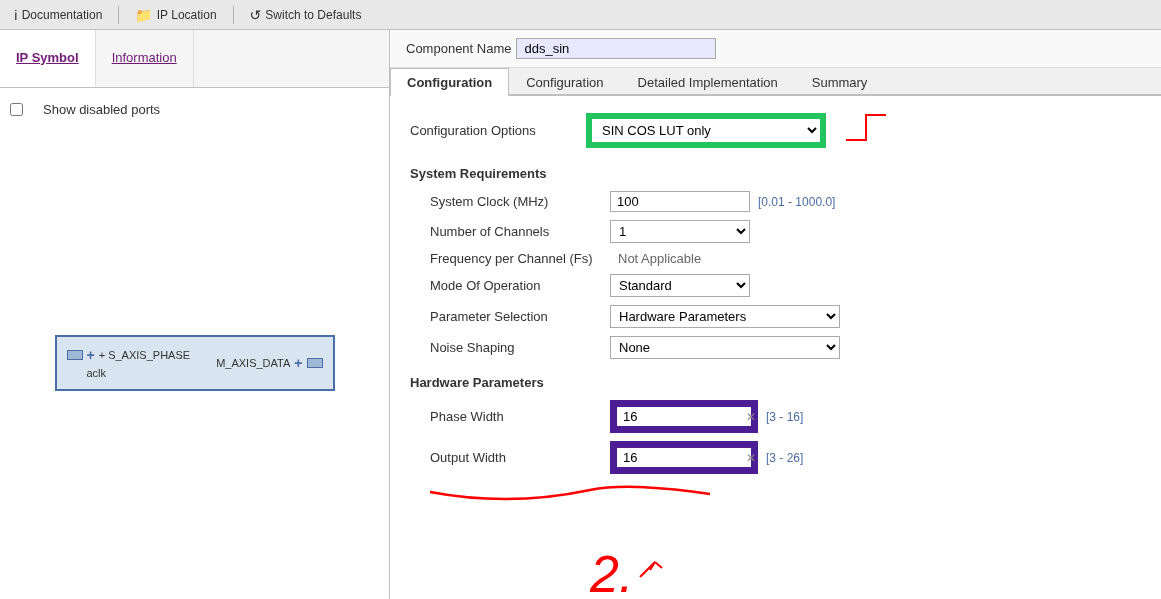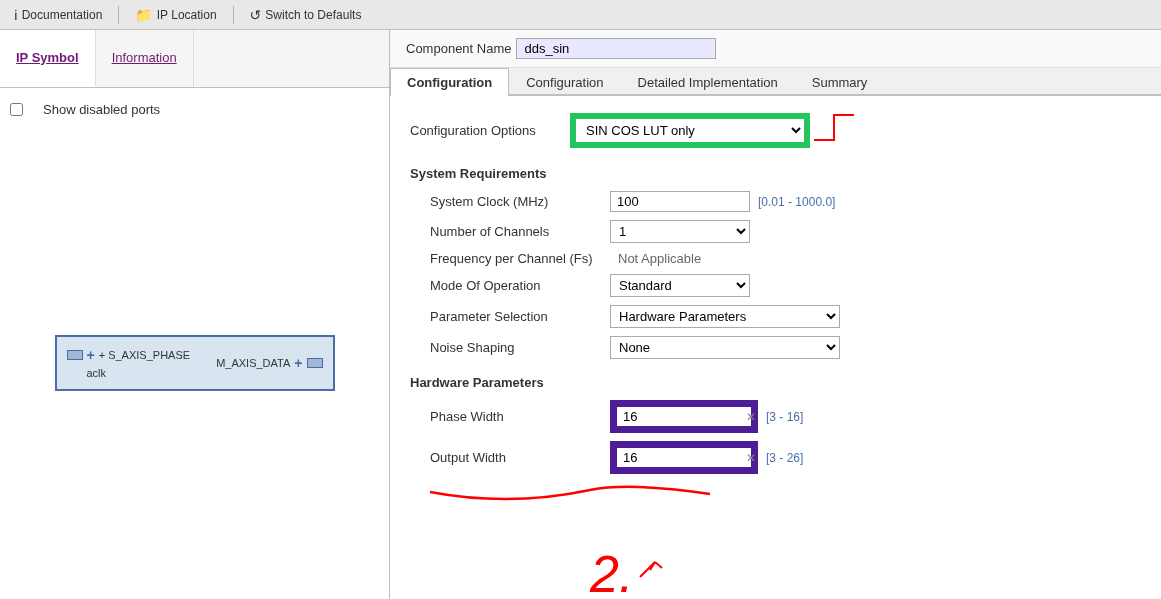--- a/index.html
+++ b/index.html
@@ -81,21 +81,21 @@
     .config-tab.active {
       background: #fff; border-color: #c0c0c0; border-bottom-color: #fff;
       font-weight: bold; z-index: 1;
     }
 
     
     #config-content { flex: 1; overflow-y: auto; padding: 14px 20px; background: #fff; }
 
     
     .config-options-row {
-      display: flex; align-items: center; gap: 0; margin-bottom: 16px;
+      display: flex; align-items: center; gap: 16px; margin-bottom: 16px;
     }
     .config-options-label { font-size: 13px; min-width: 160px; }
     .config-options-select {
       width: 240px; padding: 3px 6px; font-size: 13px;
       border: 6px solid #22c55e; background: #fff; cursor: pointer;
     }
 
     
     .section-header { font-size: 13px; font-weight: bold; color: #333; margin-bottom: 10px; }
 

